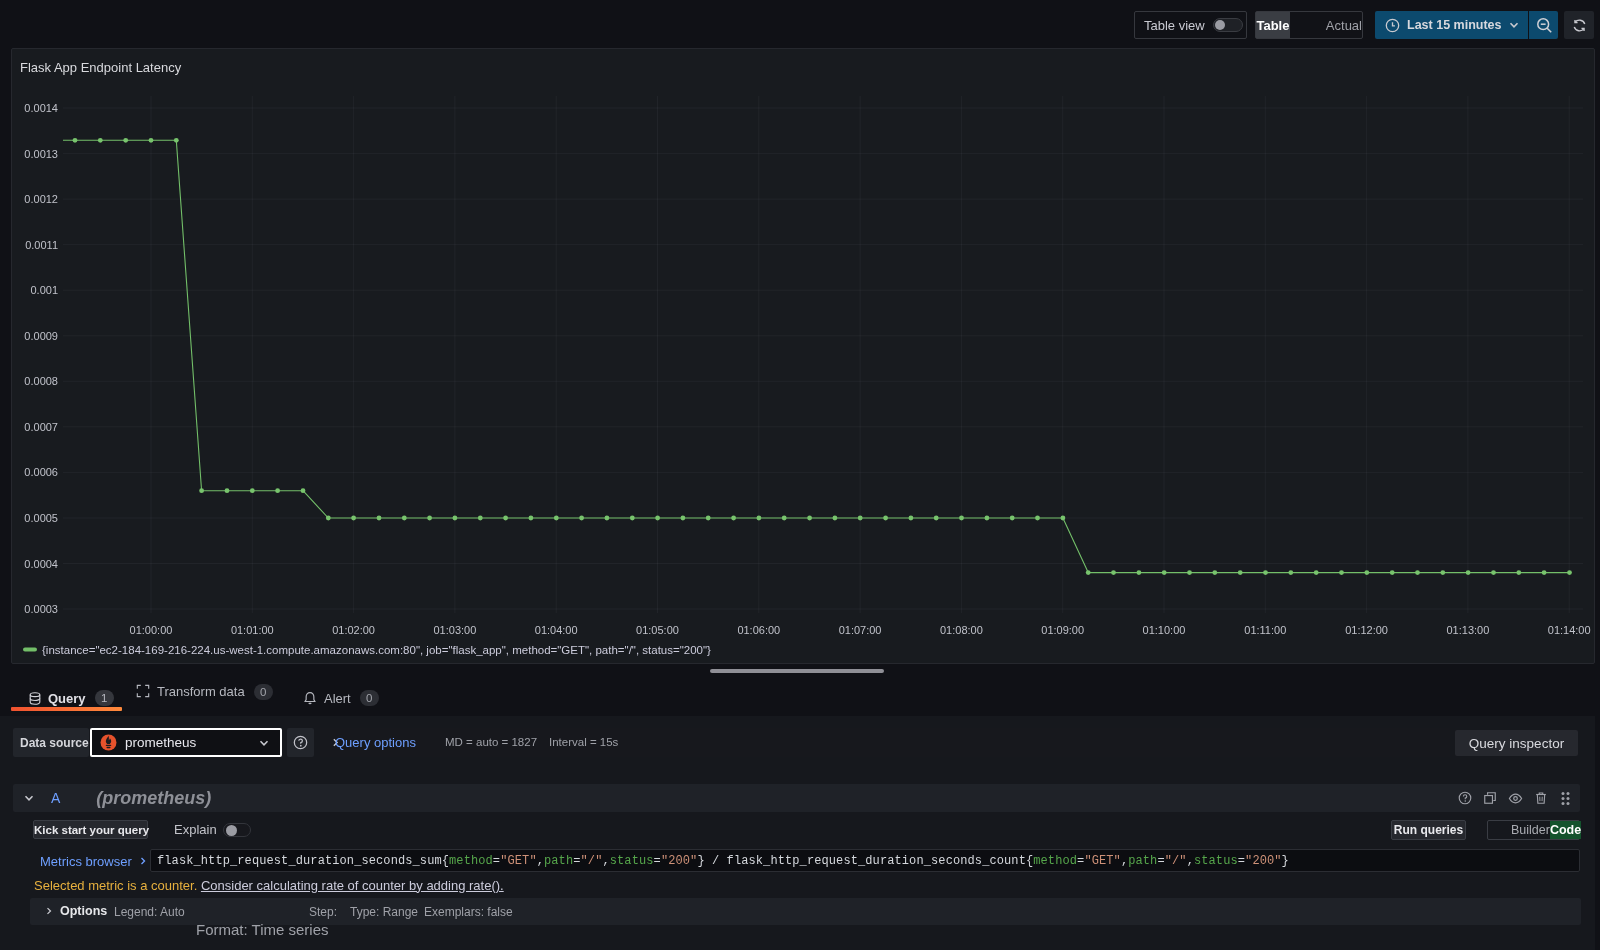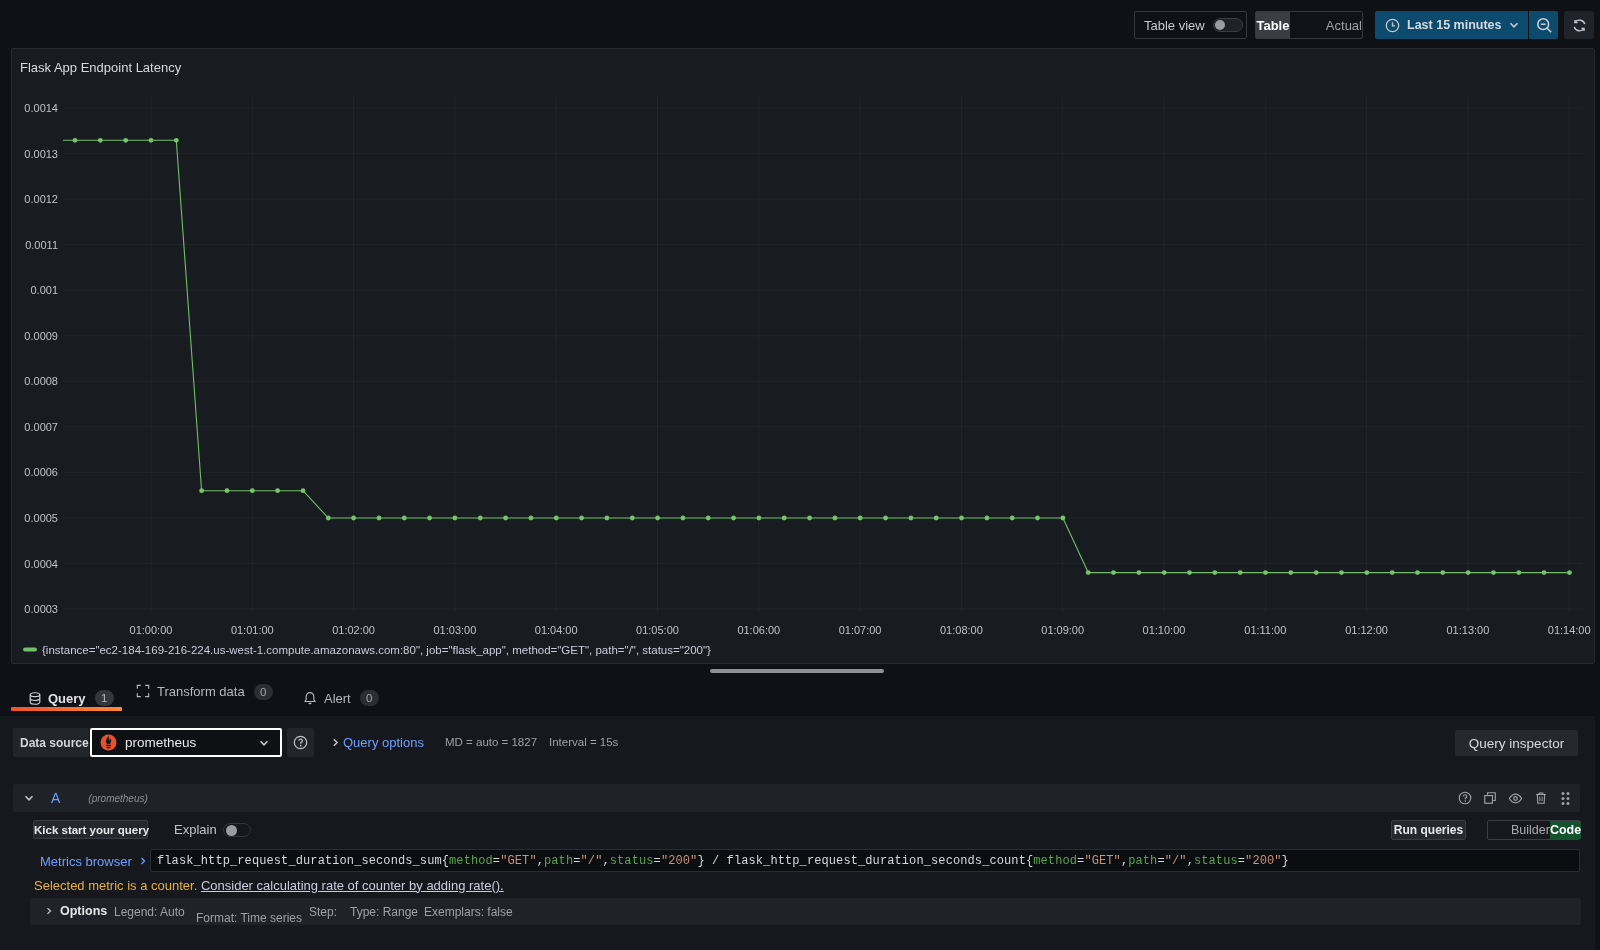--- a/index.html
+++ b/index.html
@@ -233,34 +233,34 @@
       <svg width="15" height="15" viewBox="0 0 16 16">
         <circle cx="8" cy="8" r="6.6" fill="none" stroke="#c2c3ca" stroke-width="1.3"></circle>
         <path d="M6.2 6.2 A1.9 1.9 0 1 1 8.3 8.1 L8.3 9.3" fill="none" stroke="#c2c3ca" stroke-width="1.3"></path>
         <circle cx="8.3" cy="11.4" r="0.9" fill="#c2c3ca"></circle>
       </svg>
     </div>
     <div class="abs" style="left:320px;top:12px;width:1130px;height:29px;background:#17181d;">
       <svg width="11" height="11" viewBox="0 0 12 12" style="position:absolute;left:10px;top:9px;">
         <path d="M4.2 2.5 L7.8 6 L4.2 9.5" fill="none" stroke="#c8c9cf" stroke-width="1.5"></path>
       </svg>
-      <span style="position:absolute;left:23px;top:7px;font-size:13px;font-weight:500;color:#6e9fff;white-space:nowrap;">Query options</span>
+      <span style="position:absolute;left:15px;top:7px;font-size:13px;font-weight:500;color:#6e9fff;white-space:nowrap;">Query options</span>
       <span style="position:absolute;left:125px;top:8px;font-size:11.5px;color:#9fa1a8;white-space:nowrap;">MD = auto = 1827</span>
       <span style="position:absolute;left:229px;top:8px;font-size:11.5px;color:#9fa1a8;white-space:nowrap;">Interval = 15s</span>
     </div>
     <div class="abs" style="left:1455px;top:14px;width:123px;height:26px;background:#26282e;border-radius:2px;display:flex;align-items:center;justify-content:center;">
       <span style="font-size:13.5px;color:#d9dadf;">Query inspector</span>
     </div>
 
     <div class="abs" style="left:13px;top:68px;width:1567px;height:28px;background:#1f2228;border-radius:2px;display:flex;align-items:center;">
       <svg width="12" height="12" viewBox="0 0 12 12" style="margin-left:10px;">
         <path d="M2.5 4.2 L6 7.8 L9.5 4.2" fill="none" stroke="#c8c9cf" stroke-width="1.5"></path>
       </svg>
       <span style="margin-left:16px;font-size:14px;font-weight:500;color:#6e9fff;">A</span>
-      <span style="margin-left:28px;font-size:10px;font-style:italic;color:#8e9097;">(prometheus)</span>
+      <span style="margin-left:36px;font-size:18px;font-style:italic;color:#8e9097;font-weight:bold;">(prometheus)</span>
       <div style="position:absolute;right:8px;display:flex;align-items:center;gap:11px;">
         <svg width="14" height="14" viewBox="0 0 16 16">
             <circle cx="8" cy="8" r="6.6" fill="none" stroke="#9fa1a8" stroke-width="1.3"></circle>
             <path d="M6.2 6.2 A1.9 1.9 0 1 1 8.3 8.1 L8.3 9.3" fill="none" stroke="#9fa1a8" stroke-width="1.3"></path>
             <circle cx="8.3" cy="11.4" r="0.9" fill="#9fa1a8"></circle>
           </svg>
         <svg width="14" height="14" viewBox="0 0 16 16">
             <path d="M5.2 4.2 L5.2 2 L14 2 L14 10.8 L11.8 10.8" fill="none" stroke="#9fa1a8" stroke-width="1.3"></path>
             <rect x="2" y="5.2" width="8.8" height="8.8" fill="none" stroke="#9fa1a8" stroke-width="1.3"></rect>
           </svg>
@@ -318,19 +318,19 @@
       <span style="font-size:13px;color:#e7b03e;">Selected metric is a counter.&nbsp;</span>
       <span style="font-size:13px;color:#ccccdc;text-decoration:underline;">Consider calculating rate of counter by adding rate().</span>
     </div>
 
     <div class="abs" style="left:30px;top:182px;width:1551px;height:27px;background:#1f2228;border-radius:2px;">
       <svg width="10" height="10" viewBox="0 0 12 12" style="position:absolute;left:14px;top:8px;">
           <path d="M4.2 2.5 L7.8 6 L4.2 9.5" fill="none" stroke="#c8c9cf" stroke-width="1.5"></path>
         </svg>
       <span style="position:absolute;left:30px;top:6px;font-size:12.5px;font-weight:600;color:#e6e7ea;white-space:nowrap;">Options</span>
       <span style="position:absolute;left:84px;top:7px;font-size:12px;color:#9fa1a8;white-space:nowrap;">Legend: Auto</span>
-      <span style="position:absolute;left:166px;top:13px;font-size:12px;color:#9fa1a8;white-space:nowrap;">Format: Time series</span>
+      <span style="position:absolute;left:166px;top:23px;font-size:15px;color:#9fa1a8;white-space:nowrap;">Format: Time series</span>
       <span style="position:absolute;left:279px;top:7px;font-size:12px;color:#9fa1a8;white-space:nowrap;">Step:</span>
       <span style="position:absolute;left:320px;top:7px;font-size:12px;color:#9fa1a8;white-space:nowrap;">Type: Range</span>
       <span style="position:absolute;left:394px;top:7px;font-size:12px;color:#9fa1a8;white-space:nowrap;">Exemplars: false</span>
     </div>
   </div>
 </div>
 
 </body></html>

